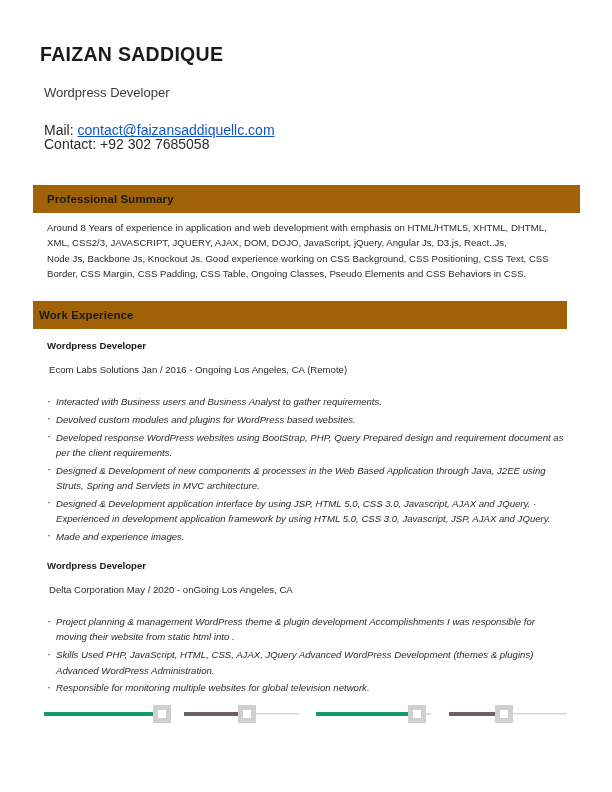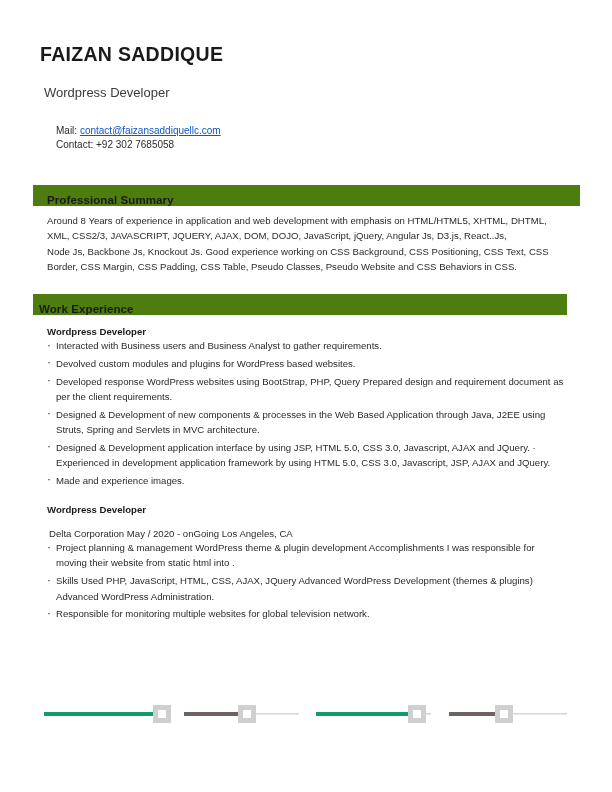--- a/index.html
+++ b/index.html
@@ -36,38 +36,38 @@
     margin: 0;
     line-height: 1.1;
   }
   .job-headline {
     font-size: 13px;
     color: #3a3a3a;
     margin: 20px 0 0 4px;
     font-weight: normal;
   }
   .contact-block {
-    margin: 24px 0 0 16px;
-    font-size: 10px;
+    margin: 24px 0 0 4px;
+    font-size: 14px;
     line-height: 13.6px;
     color: #2b2b2b;
   }
   .contact-line { white-space: nowrap; }
   .contact-label { color: #2b2b2b; }
   .email-link {
     color: #1155cc;
     text-decoration: underline;
   }
 
   
   .section-bar {
-    background: #4d7c0f;
-    height: 21px;
+    background: #a16207;
+    height: 28px;
     display: flex;
-    align-items: flex-end;
+    align-items: center;
     box-sizing: border-box;
   }
   .section-bar.summary-bar {
     margin: 33px 32px 0 33px;
     padding-left: 14px;
   }
   .section-bar.work-bar {
     margin: 19px 45px 0 33px;
     padding-left: 6px;
   }
@@ -96,22 +96,23 @@
     color: #1a1a1a;
     margin: 11px 0 0 0;
   }
   .job-meta {
     font-size: 9.6px;
     color: #2b2b2b;
     margin: 13px 0 0 2px;
   }
   .bullets {
     list-style: none;
-    margin: 1px 0 0 0;
+    margin: 19px 0 0 0;
     padding: 0;
+    font-style: italic;
   }
   .bullets li {
     font-size: 9.6px;
     line-height: 15.3px;
     color: #2b2b2b;
     position: relative;
     padding-left: 9px;
     margin-bottom: 2.5px;
   }
   .bullets li::before {
@@ -188,29 +189,30 @@
       </div>
       <div class="contact-line">Contact: +92 302 7685058</div>
     </div>
   </div>
 
   <div class="section-bar summary-bar">
     <span class="section-title">Professional Summary</span>
   </div>
   <div class="summary-body">
     <p>Around 8 Years of experience in application and web development with emphasis on HTML/HTML5, XHTML, DHTML, XML, CSS2/3, JAVASCRIPT, JQUERY, AJAX, DOM, DOJO, JavaScript, jQuery, Angular Js, D3.js, React..Js,</p>
-    <p>Node Js, Backbone Js, Knockout Js. Good experience working on CSS Background, CSS Positioning, CSS Text, CSS Border, CSS Margin, CSS Padding, CSS Table, Pseudo Classes, Pseudo Website and CSS Behaviors in CSS.</p>
+    <p>Node Js, Backbone Js, Knockout Js. Good experience working on CSS Background, CSS Positioning, CSS Text, CSS Border, CSS Margin, CSS Padding, CSS Table, Ongoing Classes, Pseudo Elements and CSS Behaviors in CSS.</p>
   </div>
 
   <div class="section-bar work-bar">
     <span class="section-title">Work Experience</span>
   </div>
 
   <div class="job">
     <div class="job-title">Wordpress Developer</div>
+    <div class="job-meta">Ecom Labs Solutions Jan / 2016 - Ongoing Los Angeles, CA (Remote)</div>
     <ul class="bullets">
       <li>Interacted with Business users and Business Analyst to gather requirements.</li>
       <li>Devolved custom modules and plugins for WordPress based websites.</li>
       <li>Developed response WordPress websites using BootStrap, PHP, Query Prepared design and requirement document as per the client requirements.</li>
       <li>Designed &amp; Development of new components &amp; processes in the Web Based Application through Java, J2EE using Struts, Spring and Servlets in MVC architecture.</li>
       <li>Designed &amp; Development application interface by using JSP, HTML 5.0, CSS 3.0, Javascript, AJAX and JQuery. · Experienced in development application framework by using HTML 5.0, CSS 3.0, Javascript, JSP, AJAX and JQuery.</li>
       <li>Made and experience images.</li>
     </ul>
   </div>
 

